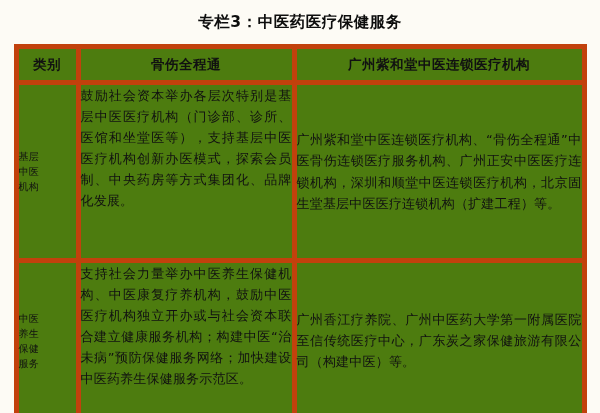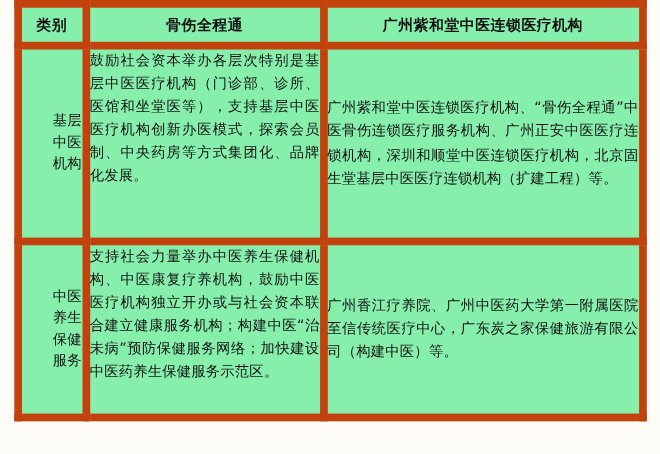--- a/index.html
+++ b/index.html
@@ -31,35 +31,35 @@
     color: #0d0d0d;
   }
   table.main-table {
     border-collapse: collapse;
     margin: 0 auto;
     width: 568px;
     table-layout: fixed;
     background: #fdfbf5;
   }
   table.main-table td, table.main-table th {
-    border: 7px solid #c2410c;
+    border: 5px solid #c2410c;
     vertical-align: middle;
     padding: 0;
-    background: #86efac;
+    background: #4d7c0f;
   }
   th.head-cell {
     font-size: 13.5px;
     font-weight: bold;
     text-align: center;
     height: 31px;
     letter-spacing: 0.5px;
   }
   td.cat-cell {
-    font-size: 13px;
-    text-align: right;
+    font-size: 10px;
+    text-align: left;
     line-height: 1.5;
     padding: 4px 2px;
     letter-spacing: 0.3px;
   }
   td.body-cell {
     font-size: 13px;
     line-height: 1.62;
     text-align: justify;
     text-justify: inter-ideograph;
     padding: 7px 8px 8px 9px;
@@ -76,20 +76,21 @@
   .col-dir { width: 216px; }
   .col-org { width: 290px; }
   .row-1 { height: 178px; }
   .row-2 { height: 160px; }
 </style>
 </head>
 <body>
 
 <div class="page">
 
+  <div class="doc-title">专栏3：中医药医疗保健服务</div>
 
   <table class="main-table">
     <colgroup>
       <col class="col-cat">
       <col class="col-dir">
       <col class="col-org">
     </colgroup>
     <thead>
       <tr>
         <th class="head-cell">类别</th>

